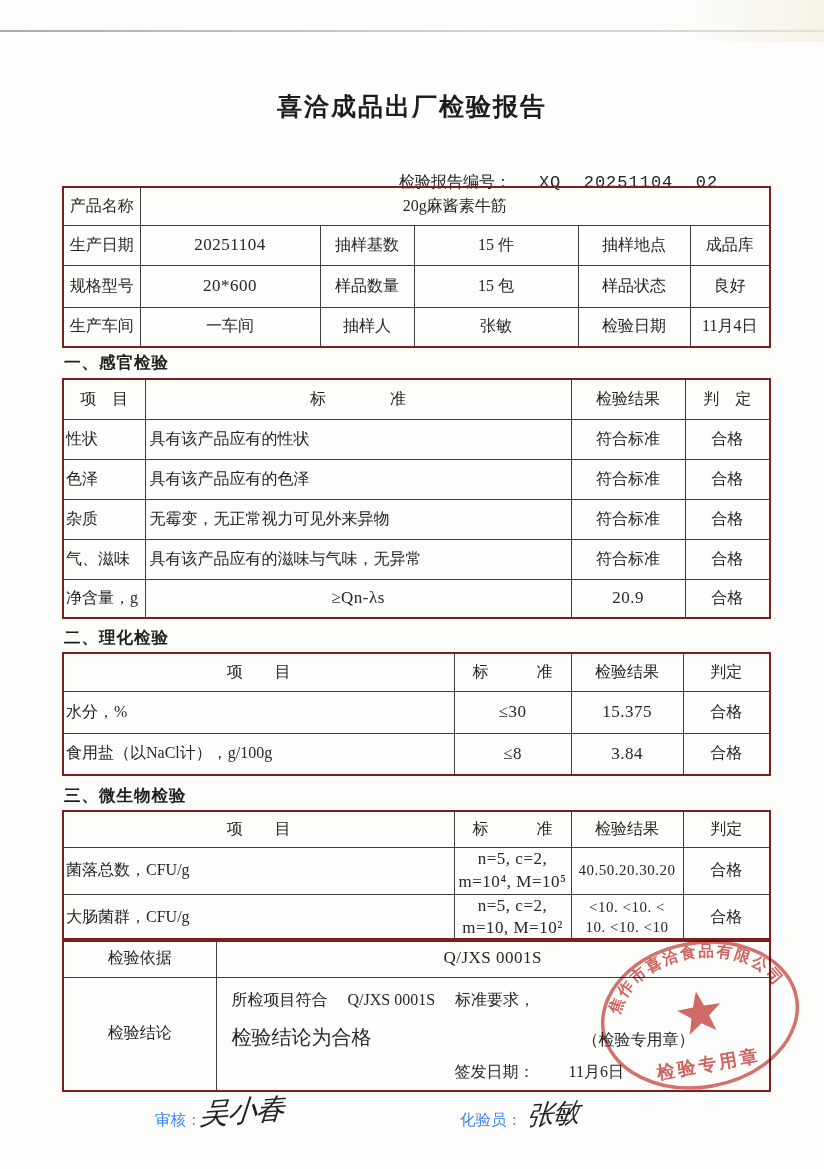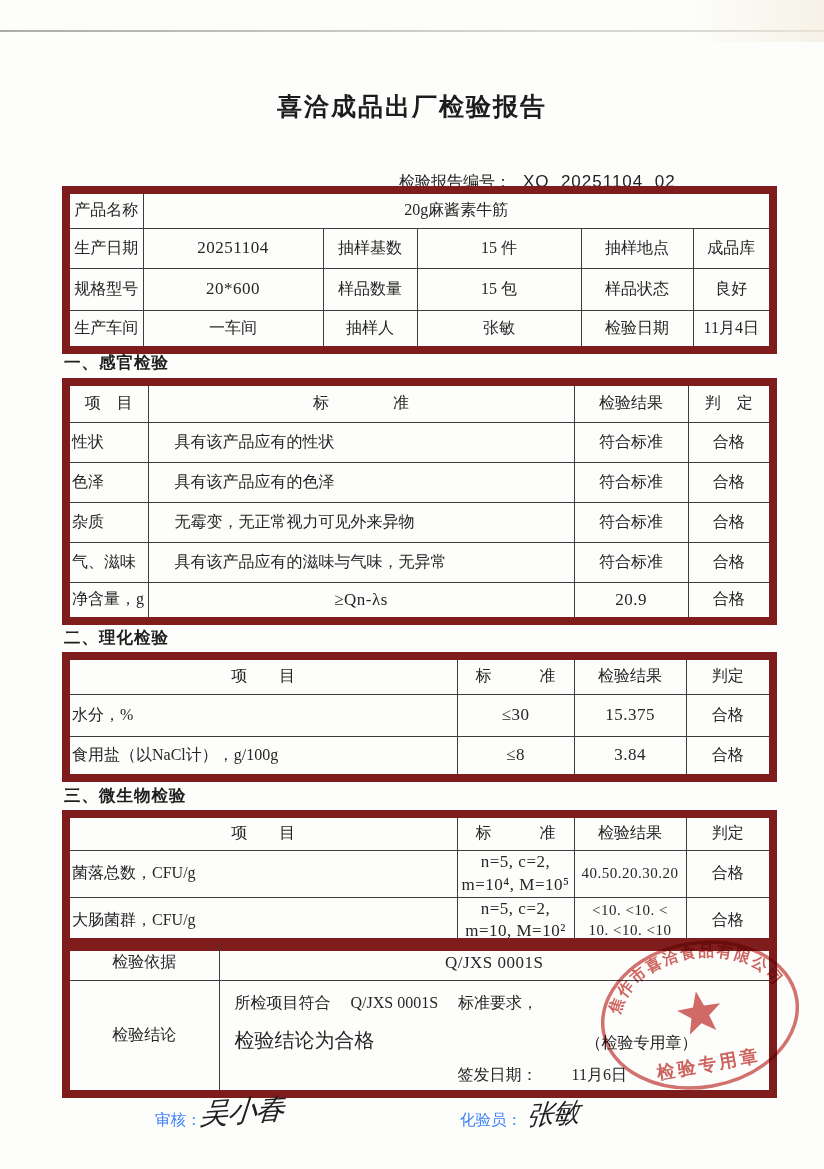--- a/index.html
+++ b/index.html
@@ -12,30 +12,30 @@
   .scan-top-line{position:absolute;top:30px;left:0;width:824px;height:2px;
     background:linear-gradient(to right,#9aa09c,#c9cdc8 60%,#d8d6cc);opacity:.85;}
   .corner-shade{position:absolute;top:0;right:0;width:140px;height:42px;
     background:linear-gradient(to left,rgba(240,233,214,.55),rgba(240,233,214,0));}
   .title{position:absolute;top:90px;left:0;width:824px;text-align:center;
     font-family:"Liberation Sans","DejaVu Sans",sans-serif;
     font-size:25px;font-weight:bold;letter-spacing:2px;color:#1c1c1c;}
   .report-no{position:absolute;top:154px;left:390px;
     font-family:"Liberation Sans","DejaVu Sans",sans-serif;
     font-size:16px;color:#222;white-space:pre;}
-  .report-no .num{font-family:Liberation Sans, sans-serif;
-    font-size:17px;margin-left:12px;letter-spacing:1px;}
+  .report-no .num{font-family:Liberation Mono, monospace;
+    font-size:17px;margin-left:28px;letter-spacing:1px;}
 
   table{border-collapse:collapse;table-layout:fixed;position:absolute;left:62px;
     background:transparent;}
   td{border:1.5px solid #3d3d3d;font-size:16px;text-align:center;
     vertical-align:middle;padding:0 2px;overflow:hidden;}
-  table{border:8px solid #7f1d1d;}
+  table{border:2px solid #7f1d1d;}
   .left{text-align:left;padding-left:2px;}
-  .pad14{padding-left:26px;}
+  .pad14{padding-left:4px;}
   .prewrap{white-space:pre-line;line-height:1.35;}
   .sec-head{position:absolute;left:64px;font-size:16.5px;font-weight:bold;
     color:#1e1e1e;letter-spacing:1px;
     font-family:"Liberation Serif","DejaVu Serif",serif;}
   .num-cell{font-size:17px;letter-spacing:.5px;}
 
   .t-info{top:186px;width:707px;}
   .t-sensory{top:378px;width:707px;}
   .t-phys{top:652px;width:707px;}
   .t-micro{top:810px;width:707px;}

